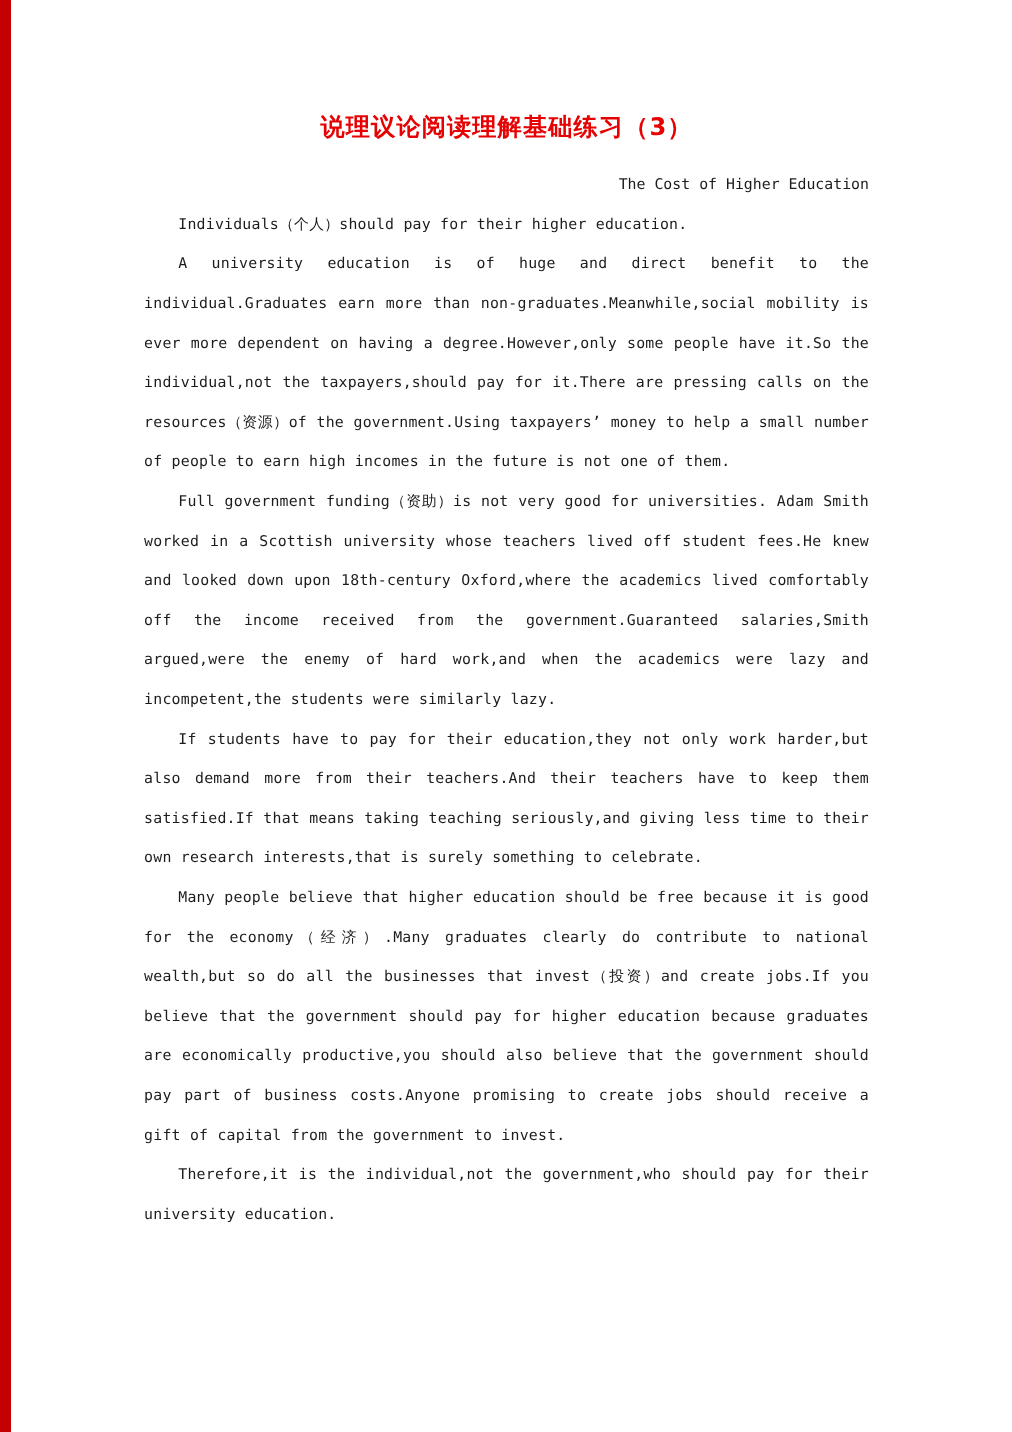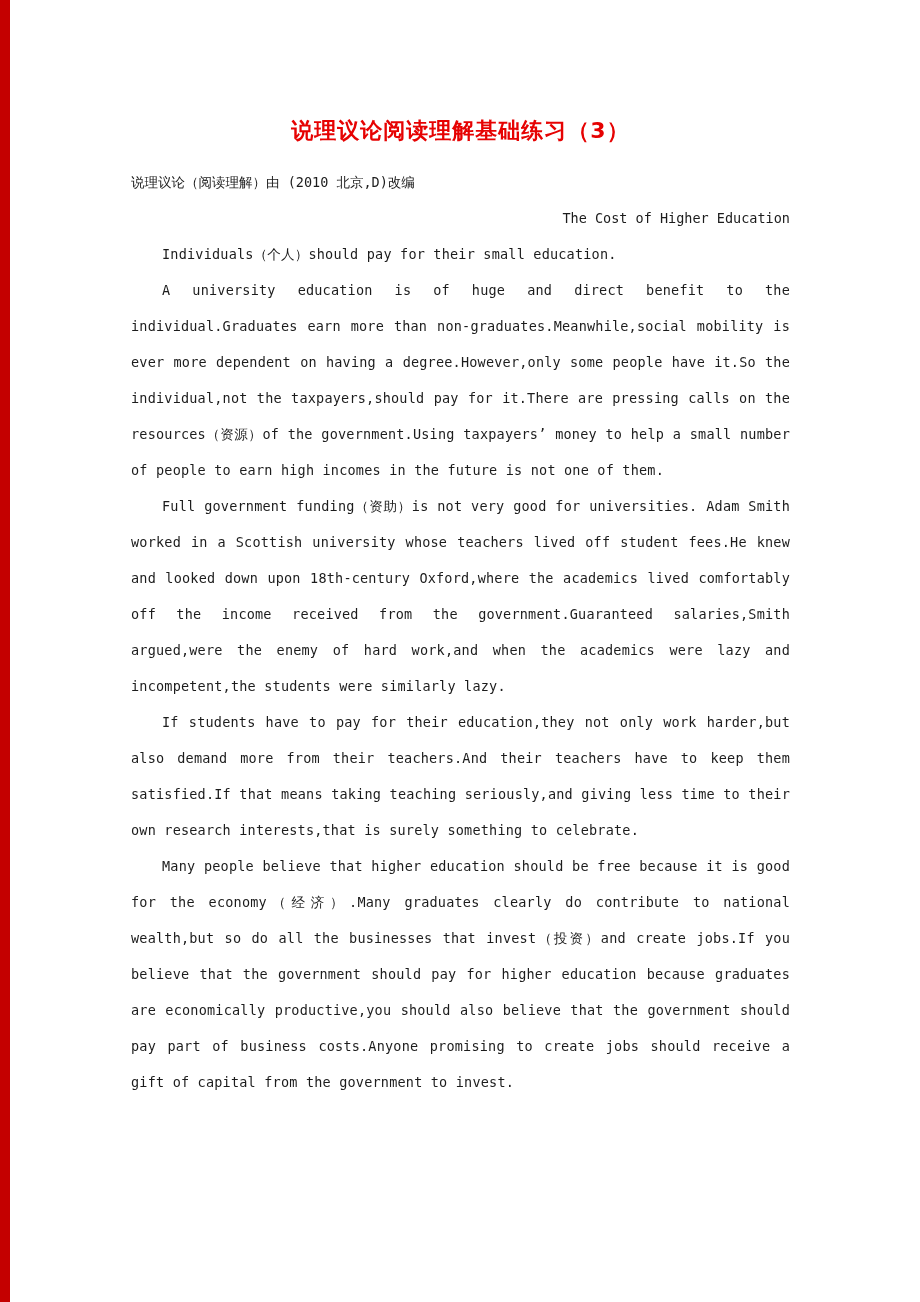--- a/index.html
+++ b/index.html
@@ -19,21 +19,21 @@
     position: absolute;
     left: 0;
     top: 0;
     width: 10px;
     height: 1302px;
     background: #c40000;
   }
   .page {
     position: absolute;
     left: 131px;
-    top: 116px;
+    top: 102px;
     width: 659px;
   }
   .doc-title {
     font-family: "DejaVu Sans", "Liberation Sans", sans-serif;
     font-weight: bold;
     font-size: 22px;
     line-height: 30px;
     color: #e60202;
     text-align: center;
     margin: 0 0 18px 0;
@@ -65,28 +65,28 @@
 </style>
 </head>
 <body>
 
 <div class="edge-bar"></div>
 
 <div class="page">
 
   <h1 class="doc-title">说理议论阅读理解基础练习（3）</h1>
 
-  <p class="source-note">说理议论（阅读理解）由 (2010 北京,D)改编</p>
 
   <h2 class="article-heading">The Cost of Higher Education</h2>
 
-  <p class="para">Individuals（个人）should pay for their small education.</p>
+  <p class="para">Individuals（个人）should pay for their higher education.</p>
 
   <p class="para"><span>A university education is of huge and direct benefit to the individual.Graduates earn more than non-graduates.Meanwhile,social mobility is ever more dependent on having a degree.However,only some people have it.So the individual,not the taxpayers,should pay for it.There are pressing calls on the resources（资源）of the government.Using taxpayers’ money to help a small number of people to earn high incomes in the future is not one of </span><span class="u">them</span><span>.</span></p>
 
   <p class="para">Full government funding（资助）is not very good for universities. Adam Smith worked in a Scottish university whose teachers lived off student fees.He knew and looked down upon 18th-century Oxford,where the academics lived comfortably off the income received from the government.Guaranteed salaries,Smith argued,were the enemy of hard work,and when the academics were lazy and incompetent,the students were similarly lazy.</p>
 
   <p class="para">If students have to pay for their education,they not only work harder,but also demand more from their teachers.And their teachers have to keep them satisfied.If that means taking teaching seriously,and giving less time to their own research interests,that is surely something to celebrate.</p>
 
   <p class="para">Many people believe that higher education should be free because it is good for the economy（经济）.Many graduates clearly do contribute to national wealth,but so do all the businesses that invest（投资）and create jobs.If you believe that the government should pay for higher education because graduates are economically productive,you should also believe that the government should pay part of business costs.Anyone promising to create jobs should receive a gift of capital from the government to invest.</p>
 
+  <p class="para">Therefore,it is the individual,not the government,who should pay for their university education.</p>
 
 </div>
 
 </body></html>

